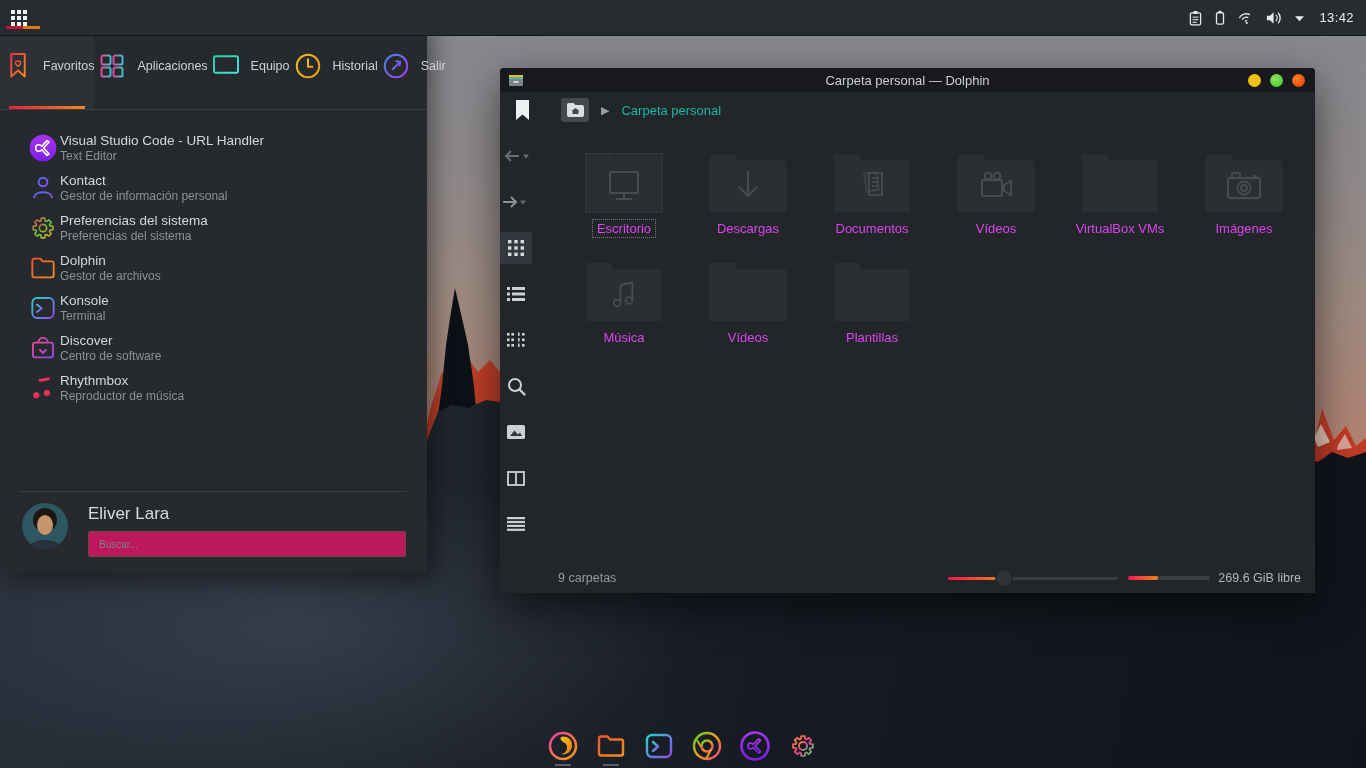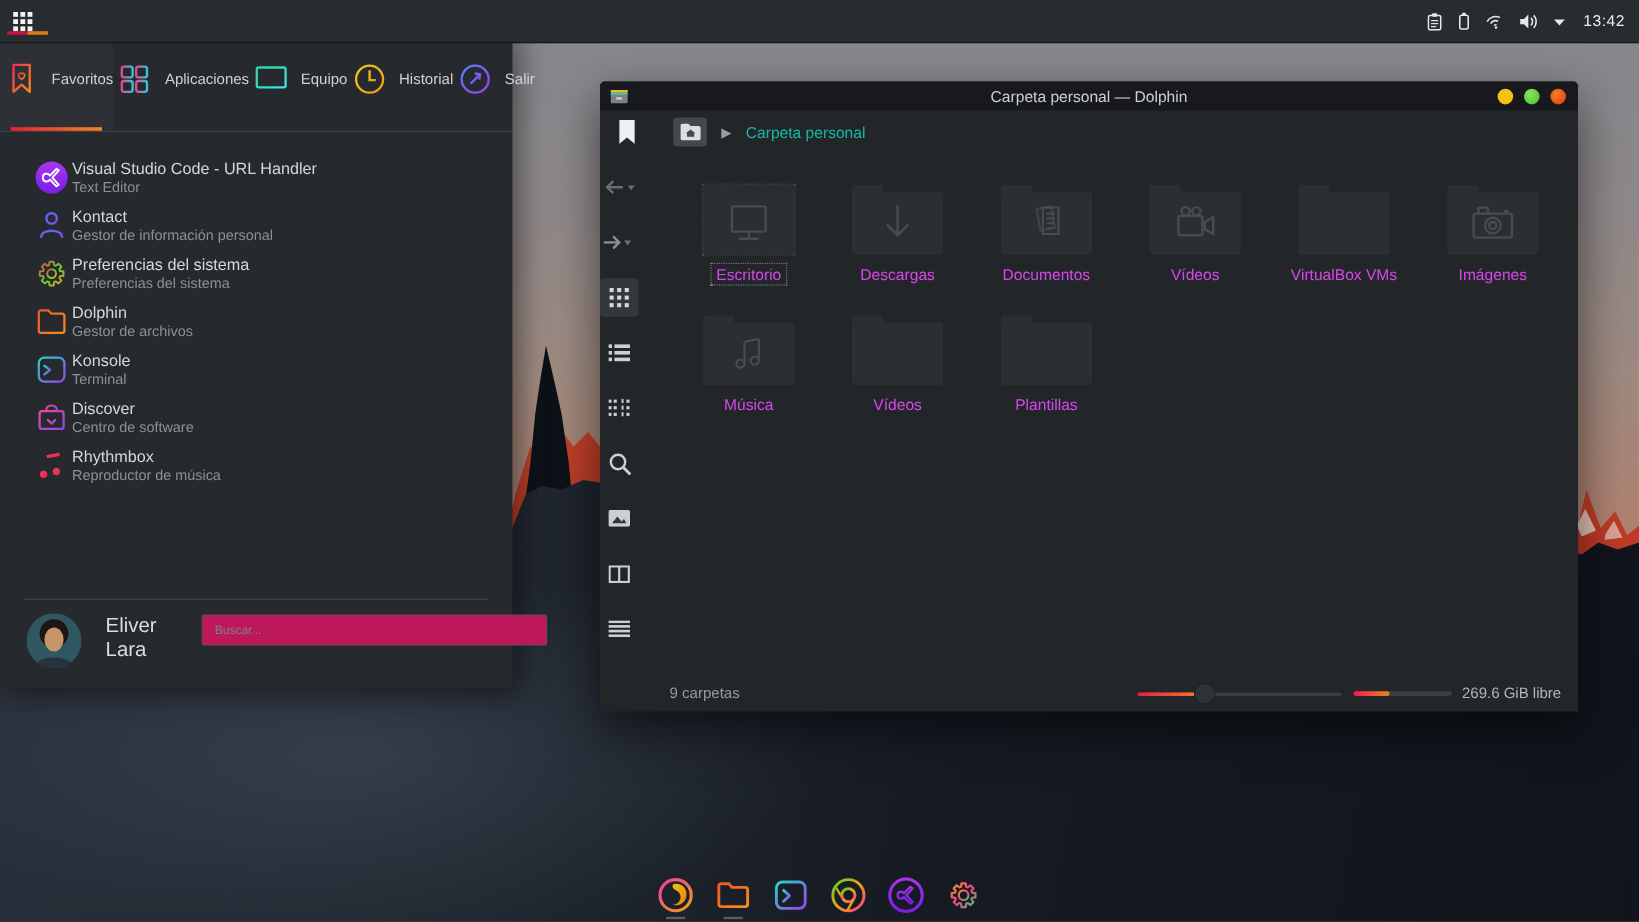--- a/index.html
+++ b/index.html
@@ -52,21 +52,21 @@
   .applist { padding-top:18px; }
   .app-item { display:flex; align-items:center; padding:0 0 0 26px; height:40px; cursor:pointer; }
   .app-icon { width:34px; height:34px; flex:0 0 34px; display:flex; align-items:center; justify-content:center; }
   .app-text { display:flex; flex-direction:column; justify-content:center; }
   .app-title { color:#d5d8da; font-size:13.5px; line-height:17px; }
   .app-sub { color:#8d9194; font-size:12px; line-height:15px; }
   .user-area { position:absolute; left:0; bottom:0; width:100%; padding:12px 22px 16px 22px; }
   .user-divider { position:absolute; top:0; left:20px; right:20px; height:1px; background:#3c4045; }
   .user-row { display:flex; gap:20px; }
   .avatar { width:46px; height:46px; border-radius:50%; overflow:hidden; flex:0 0 46px; }
-  .user-col { flex:1; display:flex; gap:7px; padding-top:1px; }
+  .user-col { flex:1; display:flex; flex-direction:column; gap:7px; padding-top:1px; }
   .user-name { color:#d9dcde; font-size:17px; font-weight:400; }
   .search-input { width:318px; height:26px; background:#be185d; border:1px solid #6e4747; border-radius:2px;
     color:#d0d3d5; font-size:10px; padding:0 10px; outline:none; font-family:inherit; }
   .search-input::placeholder { color:#7d8184; }
 
   
   .window { position:absolute; left:500px; top:68px; width:815px; height:525px;
     background:#232629; border-radius:4px 4px 0 0; box-shadow:0 14px 40px rgba(0,0,0,.55); z-index:20; }
   .titlebar { position:relative; height:24px; background:#17191c; border-radius:4px 4px 0 0;
     display:flex; align-items:center; }

